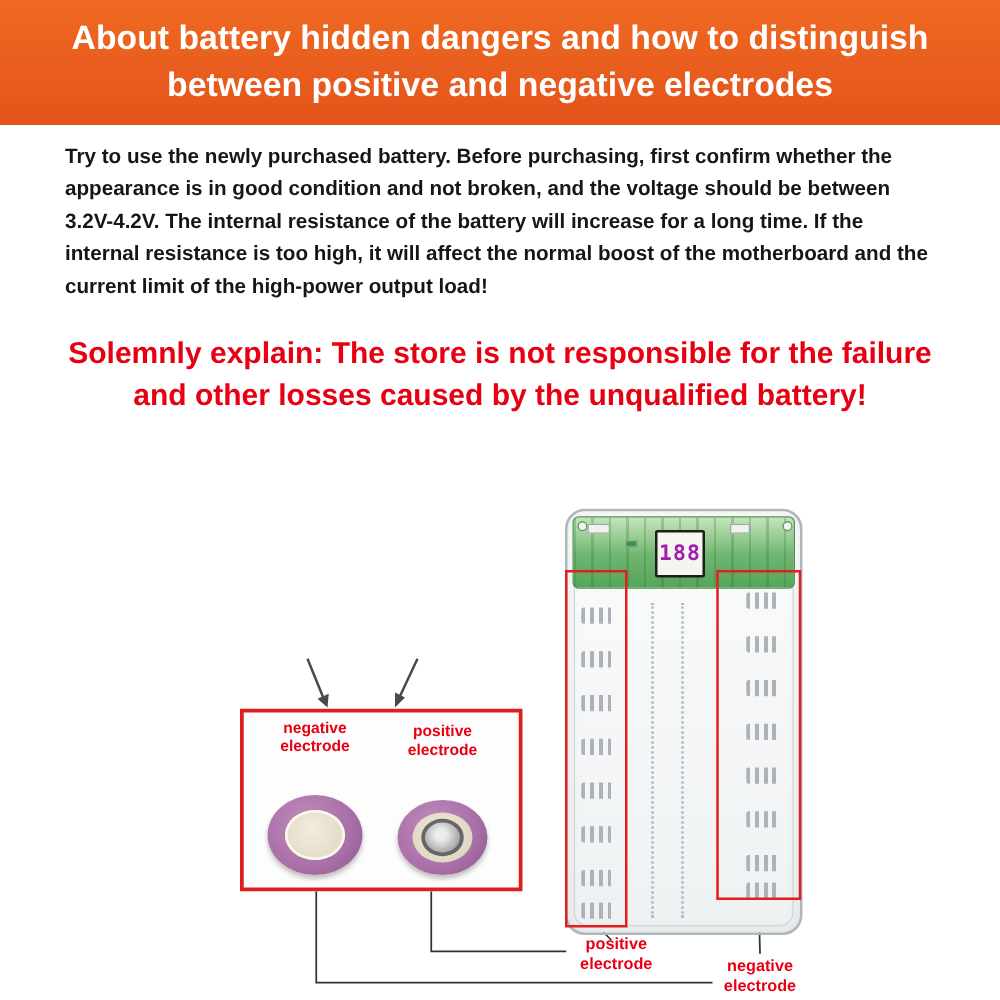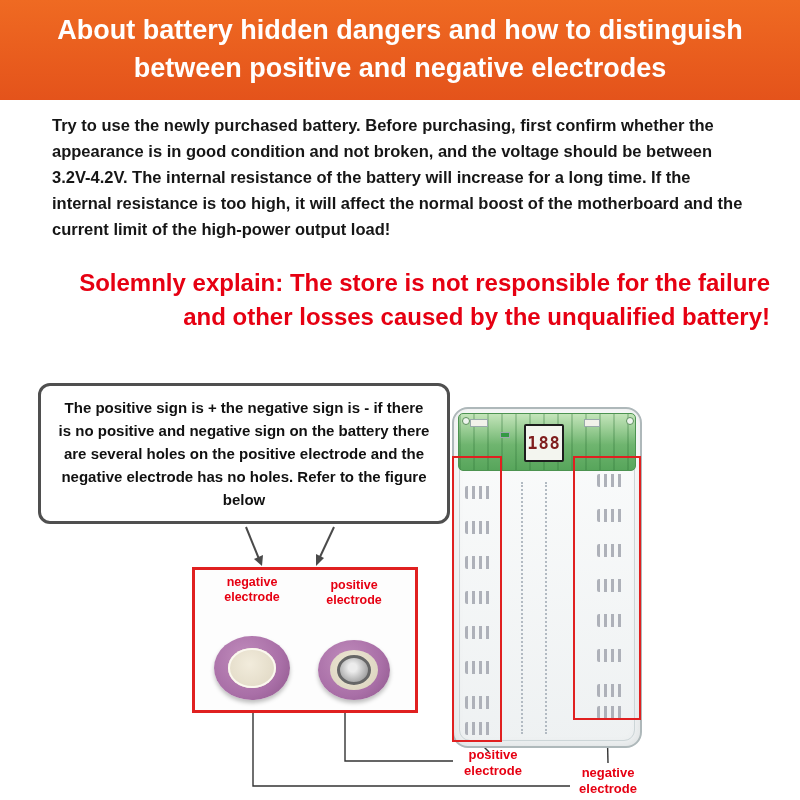--- a/index.html
+++ b/index.html
@@ -14,21 +14,21 @@
     padding:0 42px;
   }
 
   .intro {
     position:absolute; top:112px; left:52px; width:696px;
     text-align:left; font-size:16.5px; line-height:26px; color:#161616; font-weight:600;
   }
 
   .warning {
     position:absolute; top:266px; left:30px; width:740px;
-    text-align:right; color:#e60012; font-size:24px; font-weight:800; line-height:34px;
+    text-align:center; color:#e60012; font-size:24px; font-weight:800; line-height:34px;
   }
 
   .note-box {
     position:absolute; left:38px; top:383px; width:412px;
     border:3px solid #4f4f4f; border-radius:12px; background:#fff;
     padding:10px 16px; text-align:center;
     font-size:15px; font-weight:700; line-height:23px; color:#111;
   }
 
   svg.overlay { position:absolute; left:0; top:0; width:800px; height:800px; pointer-events:none; }
@@ -84,21 +84,21 @@
   .comp.c3 { left:500px; top:432px; width:10px; height:6px; background:#394; }
   .screw { position:absolute; width:8px; height:8px; border-radius:50%;
     background:#eef4ee; border:1.5px solid #5d8f5d; }
   .screw.s1 { left:462px; top:417px; } .screw.s2 { left:626px; top:417px; }
 
   .display {
     position:absolute; left:524px; top:424px; width:40px; height:38px;
     background:#f3f5ef; border:2px solid #1d1d1d; border-radius:2px;
     display:flex; align-items:center; justify-content:center;
     font-family:"DejaVu Sans Mono", monospace; font-weight:bold; font-size:17px;
-    color:#7f1d1d; letter-spacing:1px;
+    color:#a21caf; letter-spacing:1px;
   }
 
   .spring { position:absolute; width:26px; height:13px; border-radius:2px;
     background:repeating-linear-gradient(90deg,#aeb1b9 0 3px, transparent 3px 7px); }
 
   .dotline { position:absolute; width:0; border-left:2px dotted #b2bac2; }
   .dl1 { left:521px; top:482px; height:252px; }
   .dl2 { left:545px; top:482px; height:252px; }
 
   .hl { position:absolute; border:2.5px solid #e02020; background:transparent; }
@@ -116,21 +116,20 @@
 <div id="canvas">
 
   <div class="header">
     <div>About battery hidden dangers and how to distinguish between positive and negative electrodes</div>
   </div>
 
   <div class="intro">Try to use the newly purchased battery. Before purchasing, first confirm whether the appearance is in good condition and not broken, and the voltage should be between 3.2V-4.2V. The internal resistance of the battery will increase for a long time. If the internal resistance is too high, it will affect the normal boost of the motherboard and the current limit of the high-power output load!</div>
 
   <div class="warning">Solemnly explain: The store is not responsible for the failure and other losses caused by the unqualified battery!</div>
 
-  <div class="note-box">The positive sign is + the negative sign is - if there is no positive and negative sign on the battery there are several holes on the positive electrode and the negative electrode has no holes. Refer to the figure below</div>
 
   <svg class="overlay" viewBox="0 0 800 800">
 
     <line x1="246" y1="527" x2="259" y2="559" stroke="#4a4a4a" stroke-width="2"></line>
     <polygon points="262,566 263,555 254,559" fill="#4a4a4a"></polygon>
     <line x1="334" y1="527" x2="319" y2="559" stroke="#4a4a4a" stroke-width="2"></line>
     <polygon points="316,566 324,558 316,554" fill="#4a4a4a"></polygon>
 
     <line x1="250" y1="607" x2="246" y2="634" stroke="#333" stroke-width="1.4"></line>
     <line x1="352" y1="609" x2="356" y2="637" stroke="#333" stroke-width="1.4"></line>

